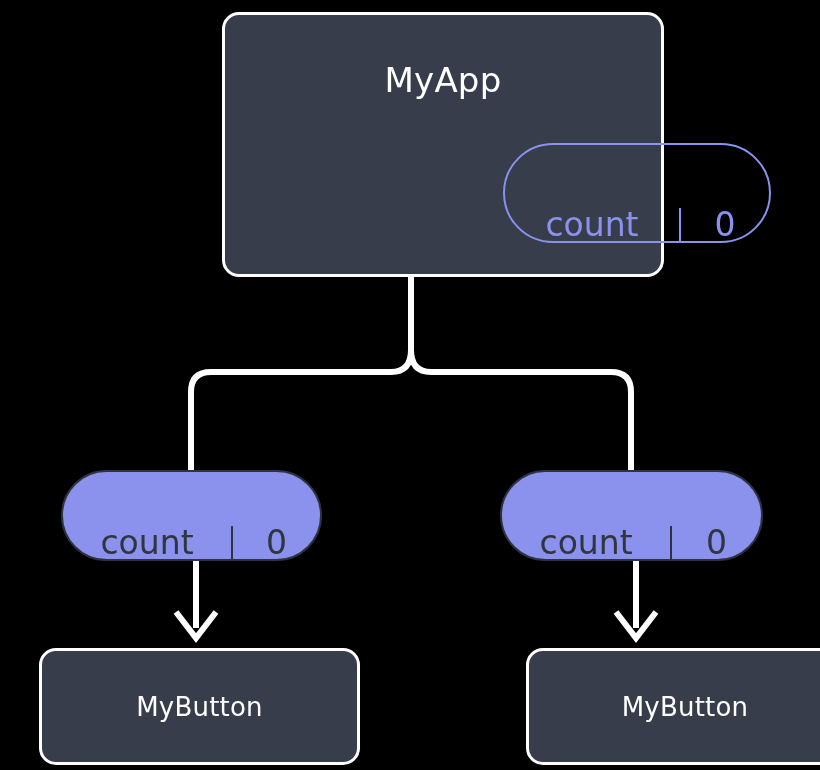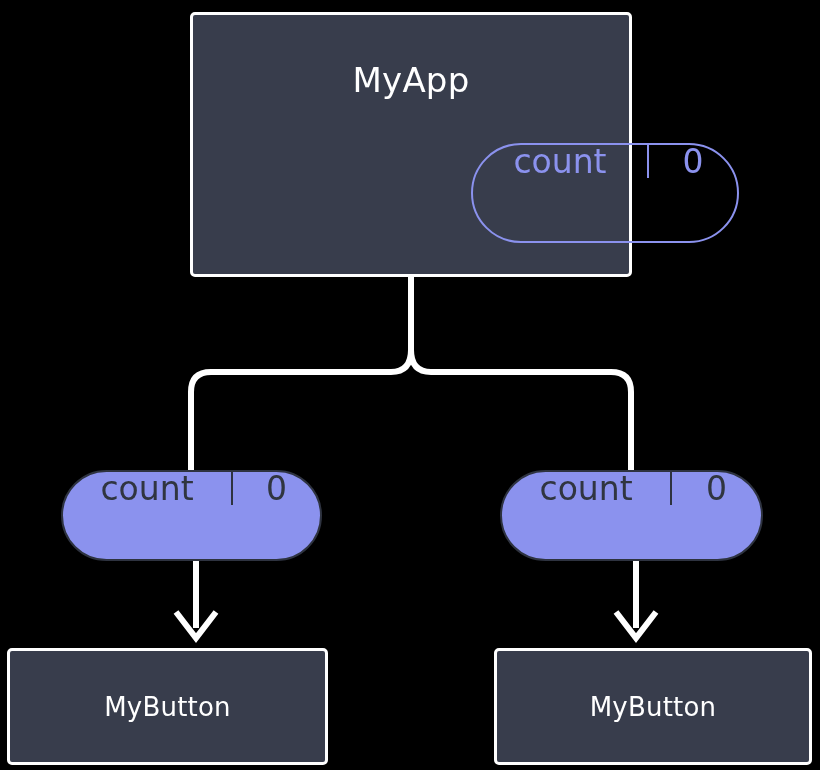--- a/index.html
+++ b/index.html
@@ -21,24 +21,25 @@
     left: 0; top: 0;
     width: 820px; height: 770px;
     pointer-events: none;
   }
   
   .comp-box {
     position: absolute;
     box-sizing: border-box;
     background: #383d4c;
     border: 3px solid #ffffff;
-    border-radius: 5px;
+    border-radius: 17px;
     display: flex;
     flex-direction: column;
     align-items: center;
+    margin-left: 32px;
   }
   .comp-title {
     color: #ffffff;
     font-size: 34px;
     font-weight: 400;
     letter-spacing: 0.2px;
     line-height: 1;
     white-space: nowrap;
   }
   #myapp-box {
@@ -67,21 +68,21 @@
   #btn-left-box .comp-title,
   #btn-right-box .comp-title {
     font-size: 26px;
   }
 
   
   .pill {
     position: absolute;
     box-sizing: border-box;
     display: flex;
-    align-items: flex-start;
+    align-items: flex-end;
     border-radius: 999px;
     overflow: hidden;
   }
   .pill .pill-key,
   .pill .pill-val {
     display: flex;
     align-items: center;
     justify-content: center;
     line-height: 1;
     white-space: nowrap;

